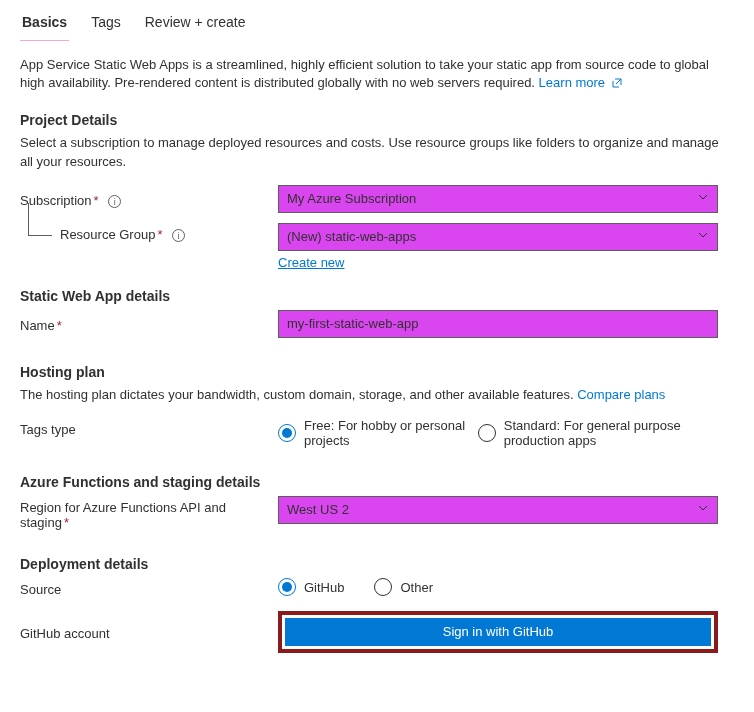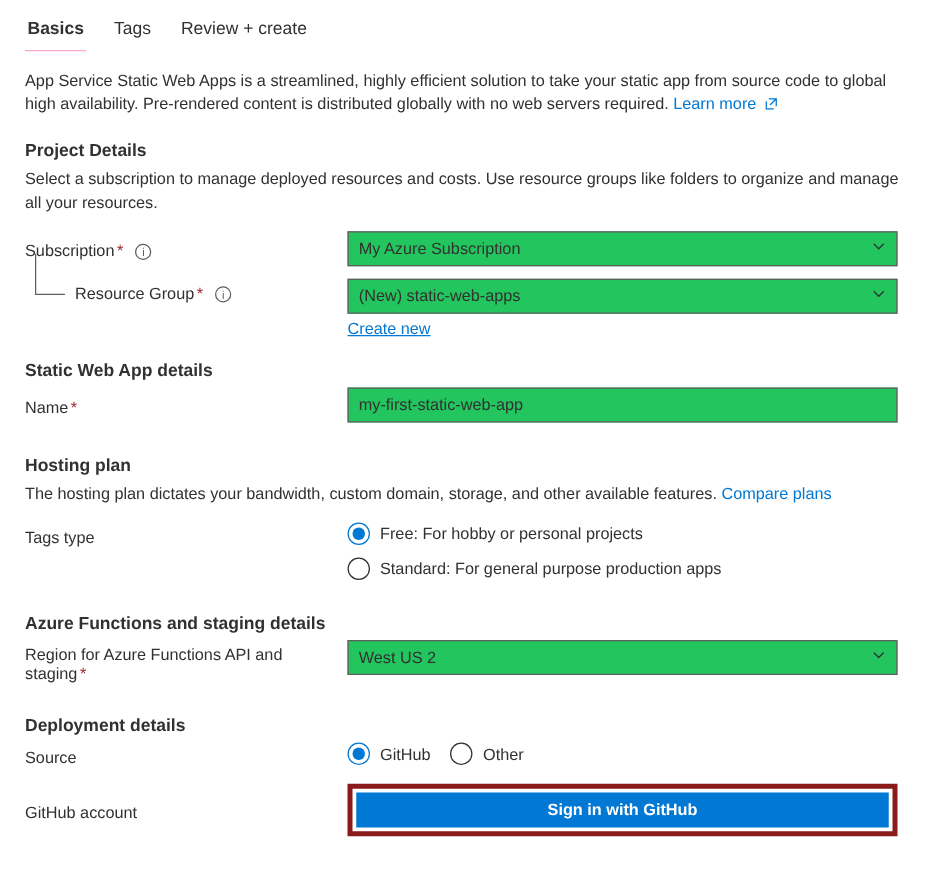--- a/index.html
+++ b/index.html
@@ -76,21 +76,21 @@
     flex: 1;
     max-width: 440px;
   }
   .select, .textbox {
     width: 100%;
     height: 28px;
     border: 1px solid #605e5c;
     padding: 3px 8px;
     font-size: 13px;
     font-family: inherit;
-    background: #22c55e;
+    background: #d946ef;
     color: #323130;
     display: flex;
     align-items: center;
     justify-content: space-between;
     cursor: pointer;
   }
   .textbox { cursor: text; }
   .chev { flex-shrink: 0; }
   .sublink {
     font-size: 13px;
@@ -114,22 +114,22 @@
   }
   .indent-line::after {
     content: "";
     position: absolute;
     left: 8px;
     top: 12px;
     width: 24px;
     height: 1px;
     background: #605e5c;
   }
-  .radio-group { display: flex; flex-direction: column; gap: 10px; }
-  .radio-row { display: flex; flex-direction: row; gap: 16px; align-items:center;}
+  .radio-group { display: flex; gap: 10px; }
+  .radio-row { display: flex; flex-direction: row; gap: 30px; align-items:center;}
   .radio-option {
     display: flex;
     align-items: center;
     gap: 8px;
     font-size: 13px;
     cursor: pointer;
   }
   .radio {
     width: 18px; height: 18px;
     border: 1px solid #323130;
@@ -149,21 +149,21 @@
   .highlight-box {
     border: 4px solid #8b1a1a;
     padding: 3px;
   }
   .signin-btn {
     width: 100%;
     height: 28px;
     background: #0078d4;
     color: #ffffff;
     font-size: 13px;
-    font-weight: 700;
+    font-weight: 400;
     border: none;
     cursor: pointer;
     display: flex;
     align-items: center;
     justify-content: center;
   }
 </style>
 </head>
 <body>
 

